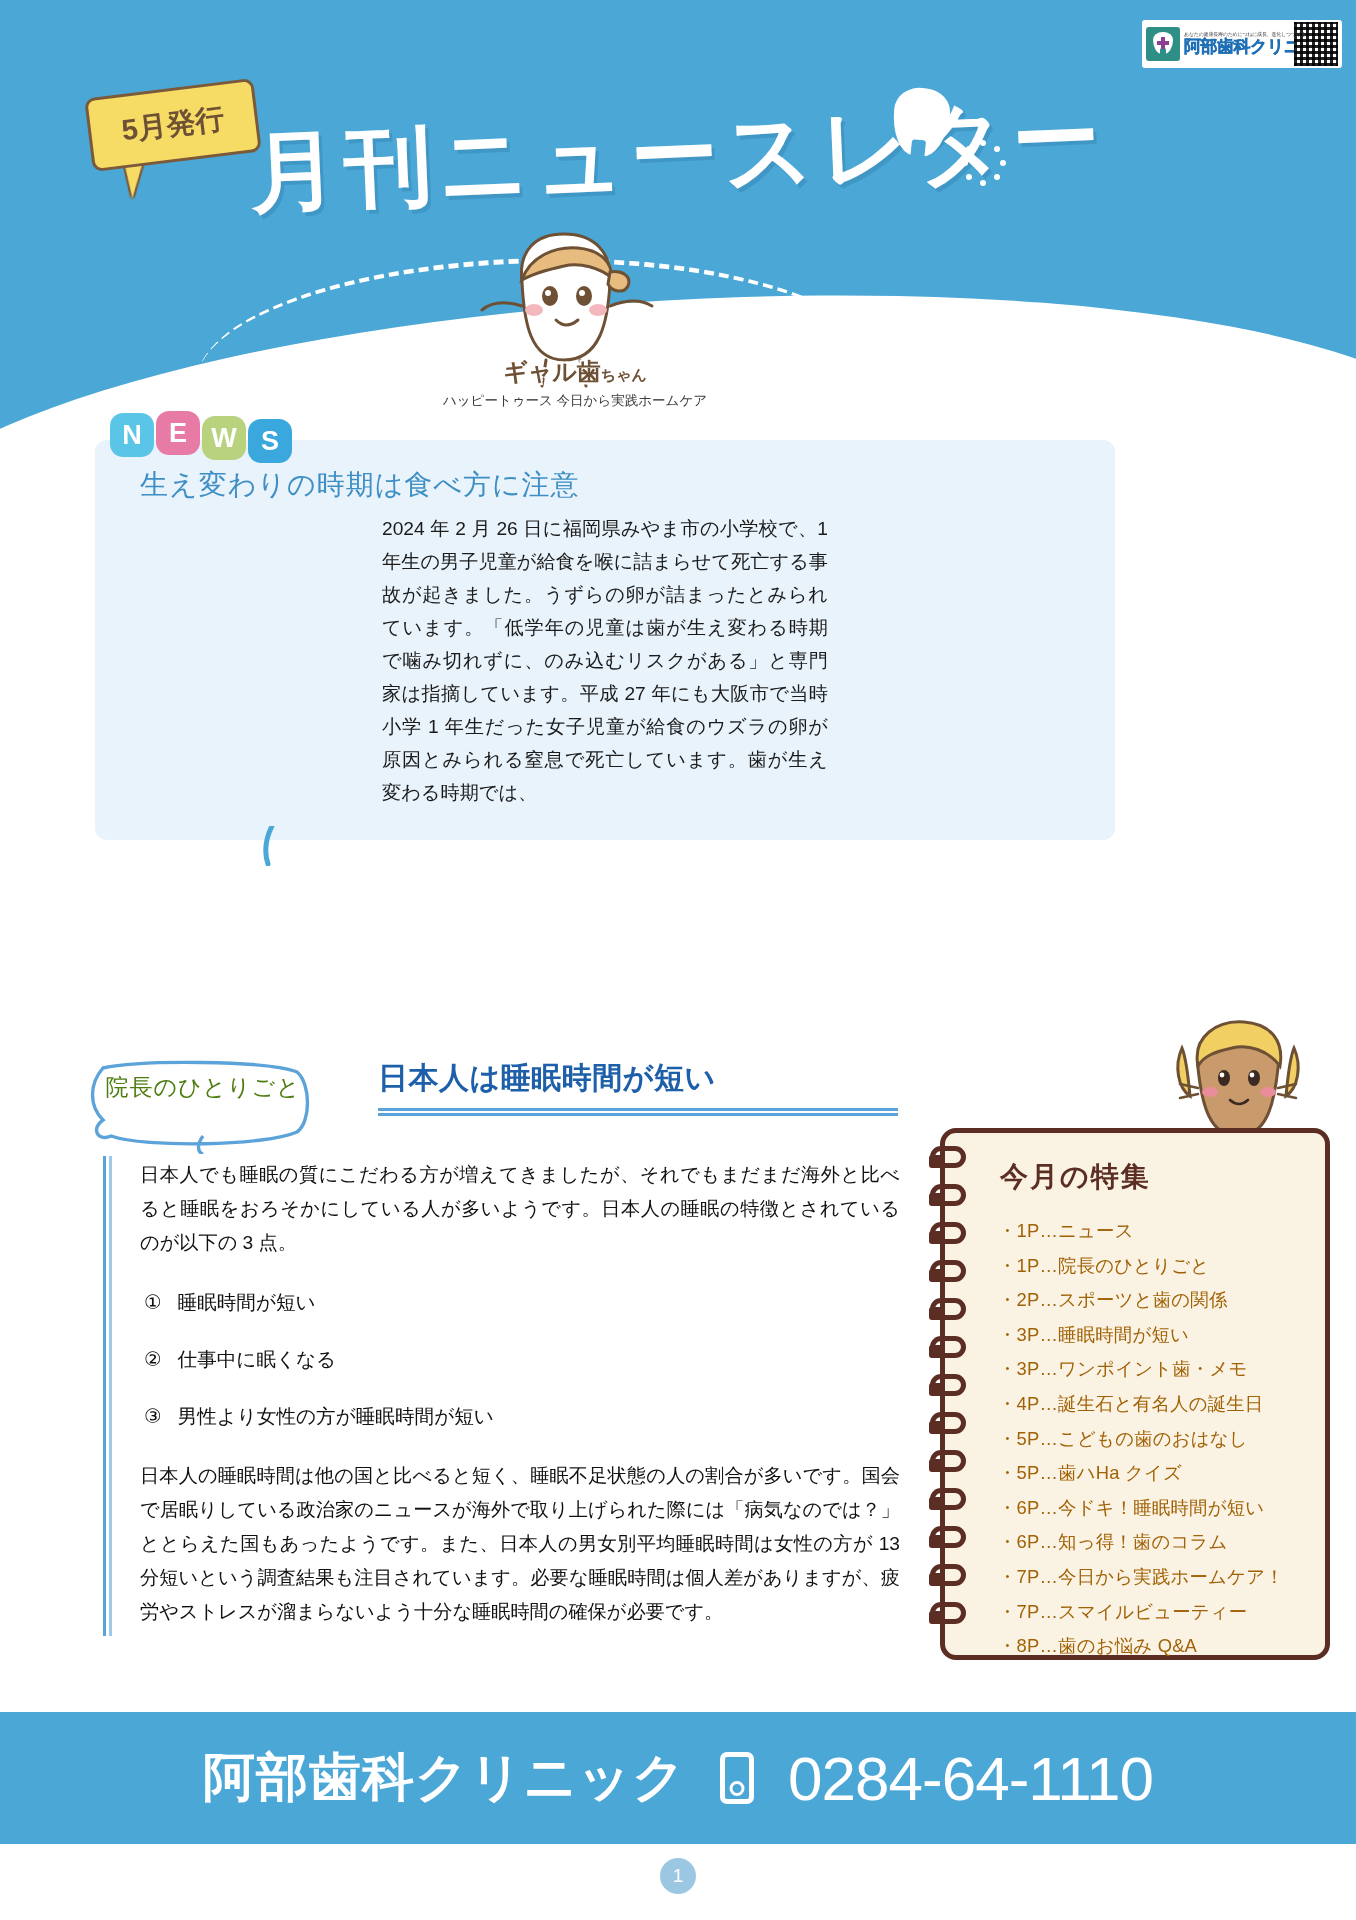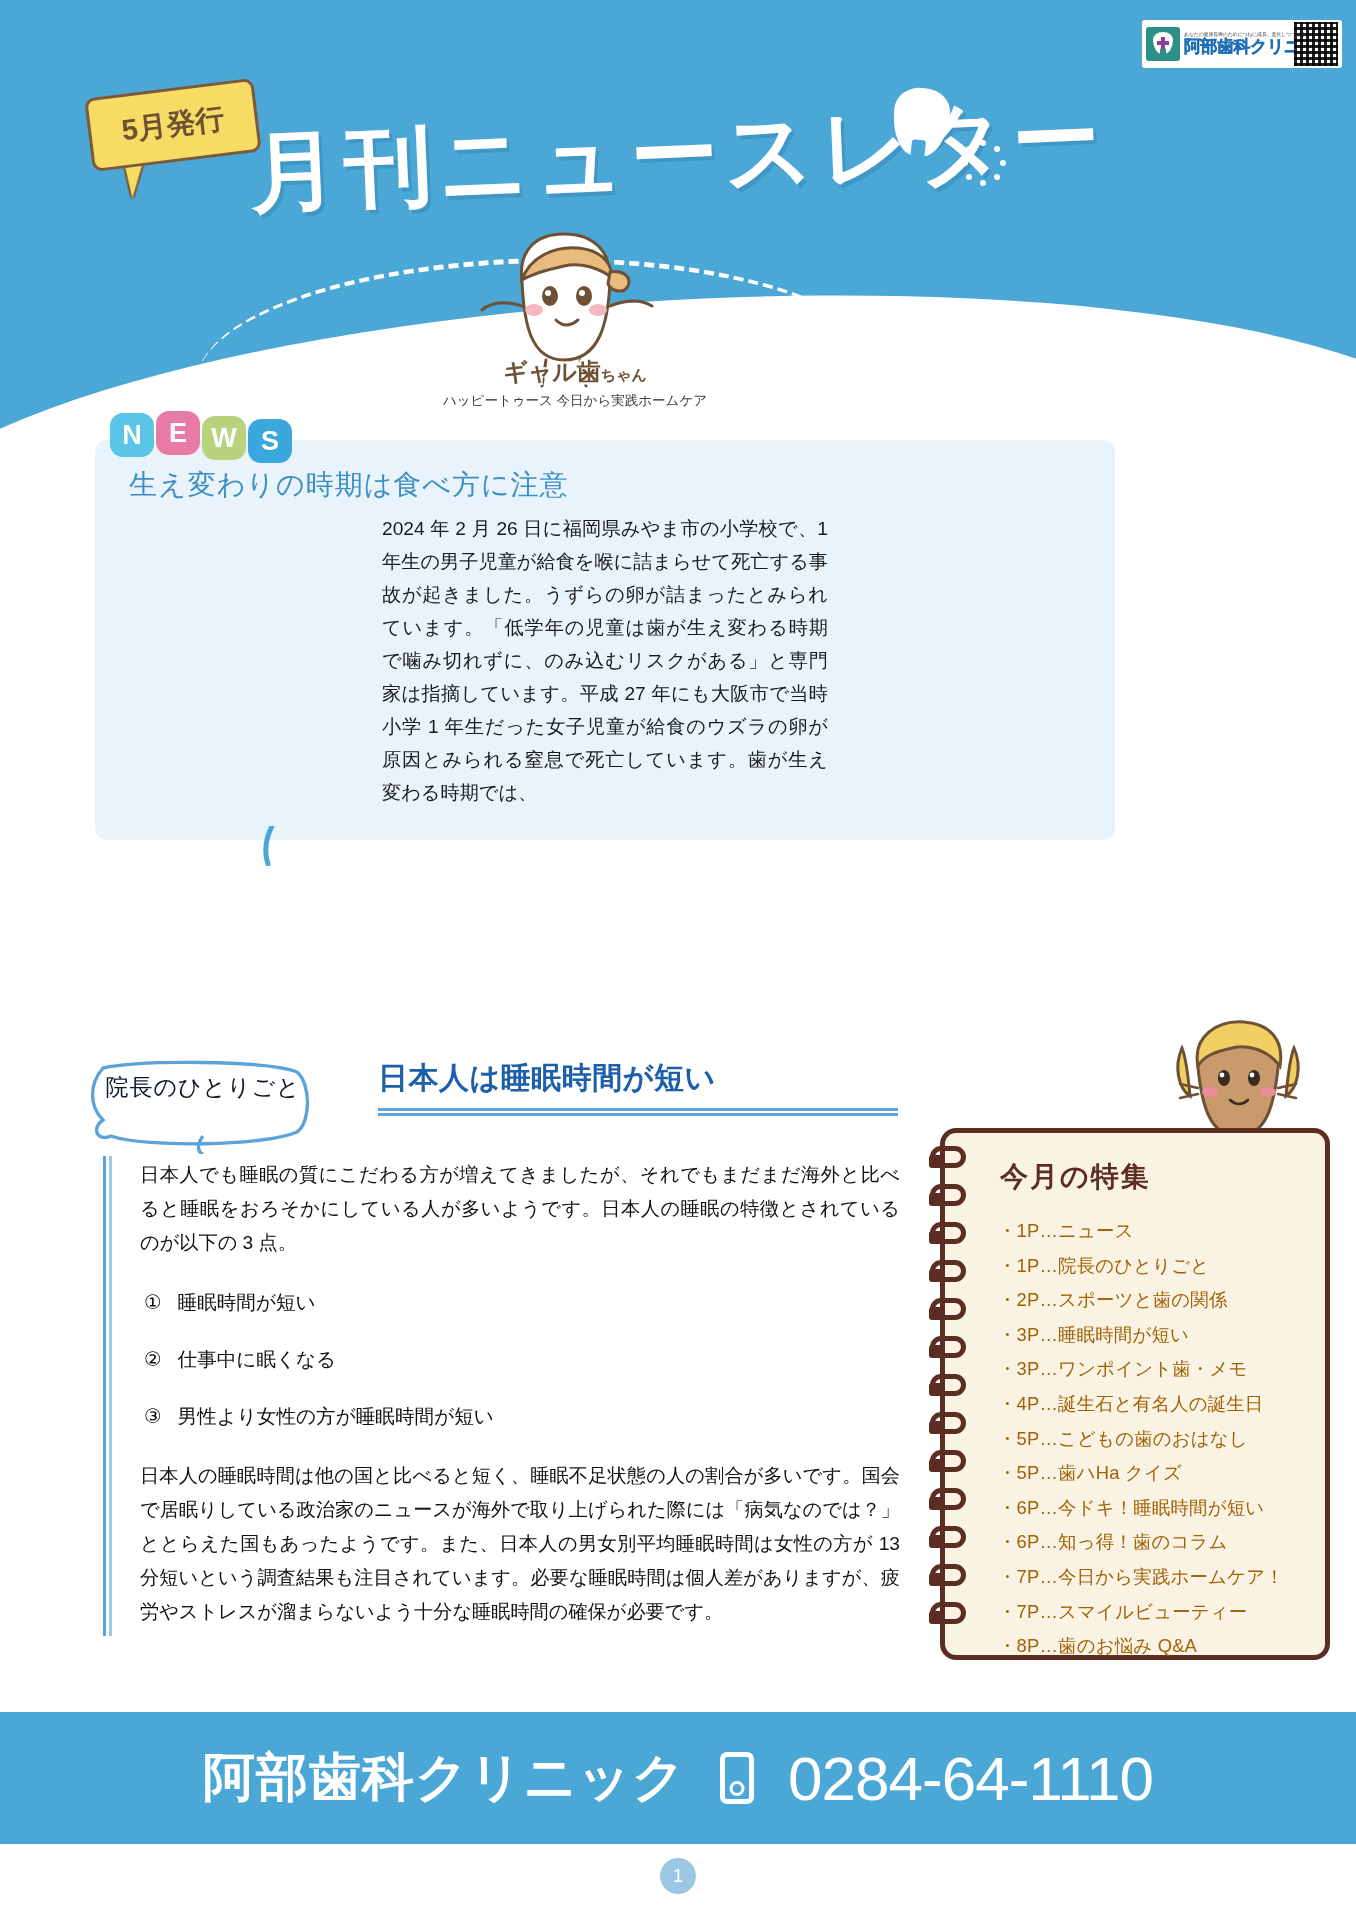--- a/index.html
+++ b/index.html
@@ -148,42 +148,42 @@
   .chip.e{ background:#e87ba6; margin-top:-2px; }
   .chip.w{ background:#b8d27e; margin-top:3px; }
   .chip.s{ background:#3aa8dd; margin-top:6px; }
 
   
   .news-box{
     position:absolute; left:95px; top:440px; width:1020px; height:400px;
     background:#e9f3fb; border-radius:12px;
   }
   .news-heading{
-    position:absolute; left:129px; top:466px;
+    position:absolute; left:140px; top:466px;
     font-size:28px; color:#3f8fc4; font-weight:normal; letter-spacing:1px;
   }
   .news-cols{
     position:absolute; left:135px; top:512px; width:940px;
     display:flex; gap:48px;justify-content:center;
   }
   .news-col{
     width:446px; font-size:19.2px; line-height:1.72; color:#1b1b1b;
     text-align:justify;
   }
   .news-tail{
     position:absolute; left:262px; top:826px; width:16px; height:36px;
   }
 
   
   .bubble{
     position:absolute; left:85px; top:1058px; width:236px; height:66px;
   }
   .bubble-text{
     position:absolute; left:103px; top:1072px; width:200px; text-align:center;
-    font-size:23px; color:#0f172a; letter-spacing:1px; white-space:nowrap;
+    font-size:23px; color:#4d7c0f; letter-spacing:1px; white-space:nowrap;
   }
   .sleep-heading{
     position:absolute; left:378px; top:1058px;
     font-size:30px; font-weight:bold; color:#1d5fa8; letter-spacing:0.5px;
     white-space:nowrap;
     text-align:center;
   }
   .sleep-rule{
     position:absolute; left:378px; top:1108px; width:520px; height:8px;
     border-top:3px solid #5ba3d9; border-bottom:3px solid #5ba3d9;

